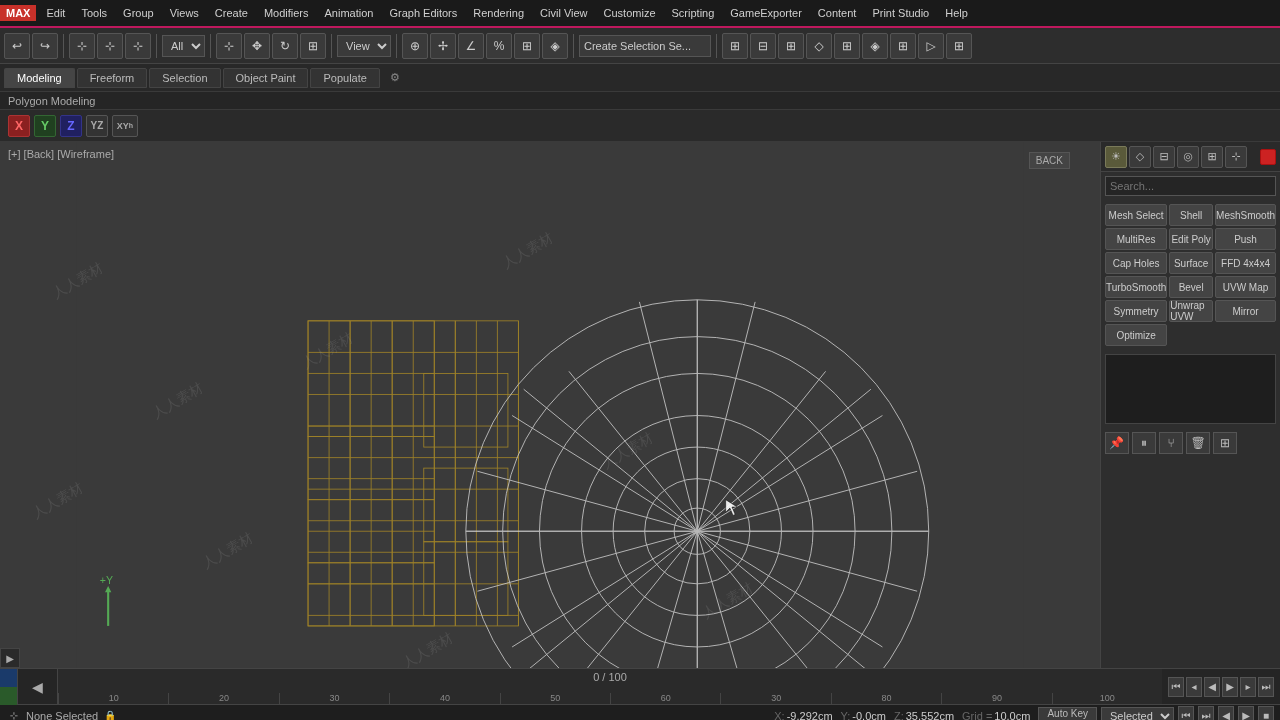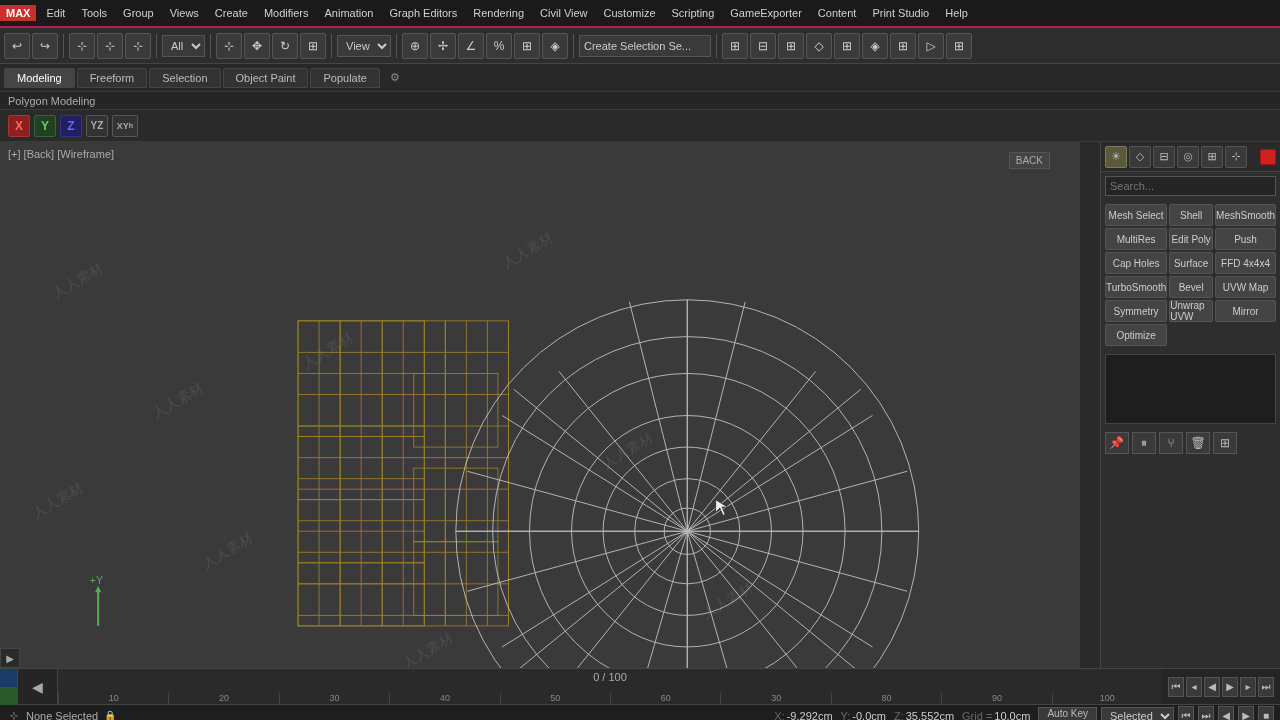--- a/index.html
+++ b/index.html
@@ -135,21 +135,20 @@
     .axis-x { background: #8b2020; color: #ff6666; border-color: #aa3333; }
     .axis-y { background: #204020; color: #66cc66; border-color: #336633; }
     .axis-z { background: #202060; color: #6666ff; border-color: #333388; }
     .axis-yz { color: #aaa; background: #333; font-size: 10px; }
     .axis-xy { color: #aaa; background: #333; font-size: 10px; }
 
     
     #main-area {
       display: flex;
       height: calc(720px - 22px - 36px - 28px - 32px - 36px - 22px);
-      gap: 20px;
     }
 
     
     #viewport {
       flex: 1;
       background: #3a3a3a;
       position: relative;
       overflow: hidden;
     }
     #viewport-label {

